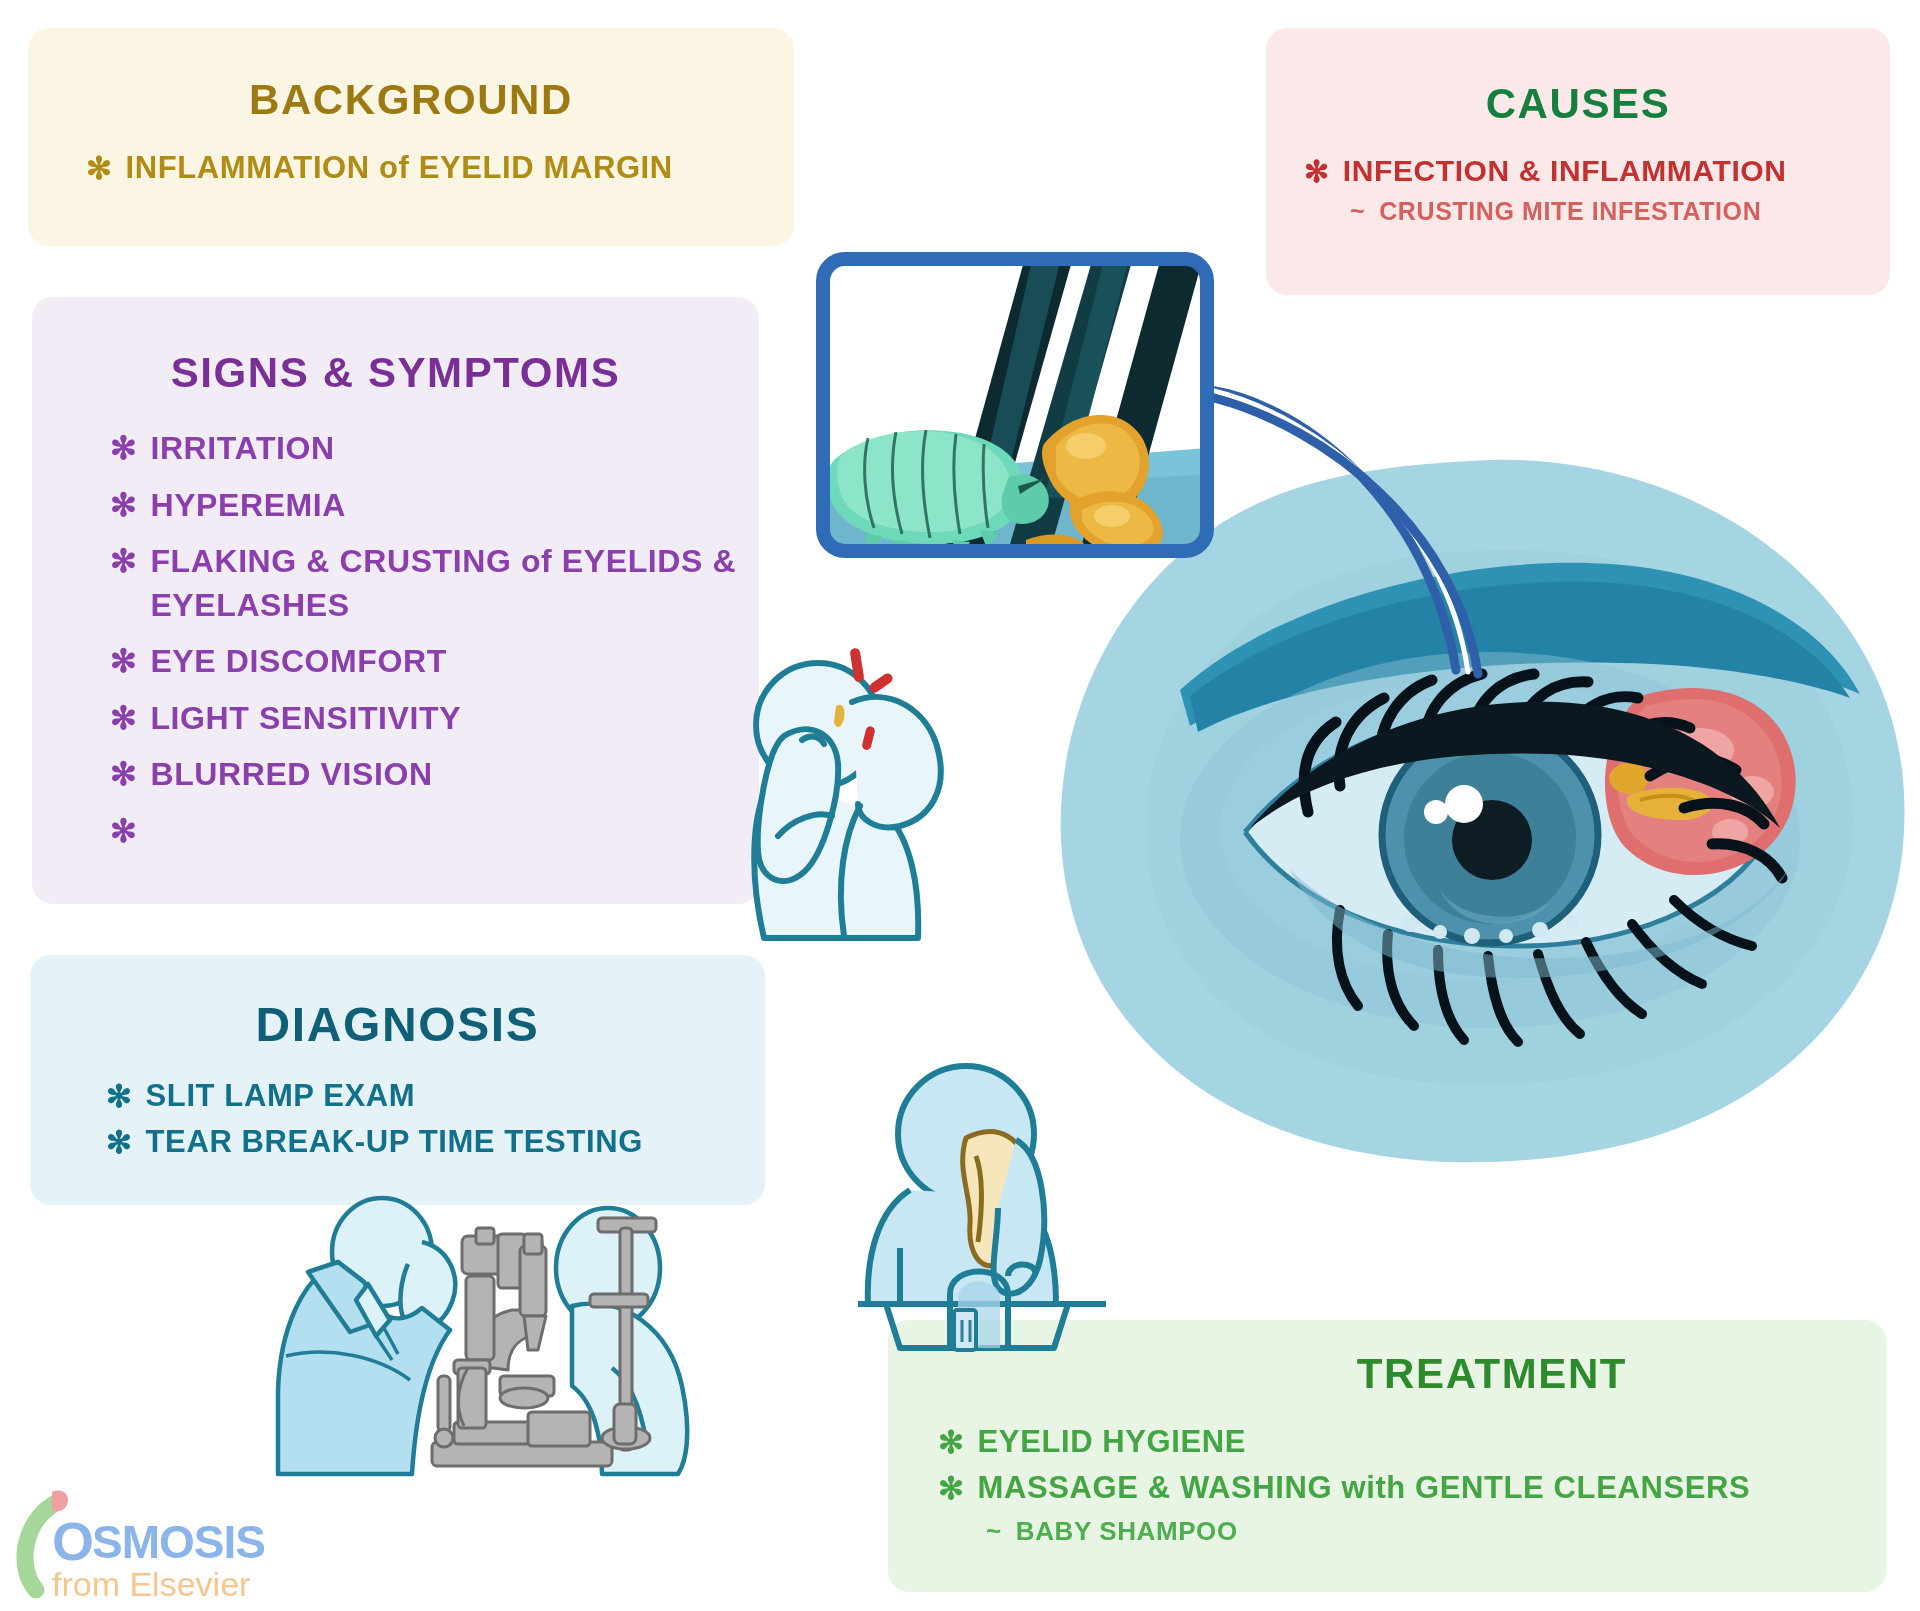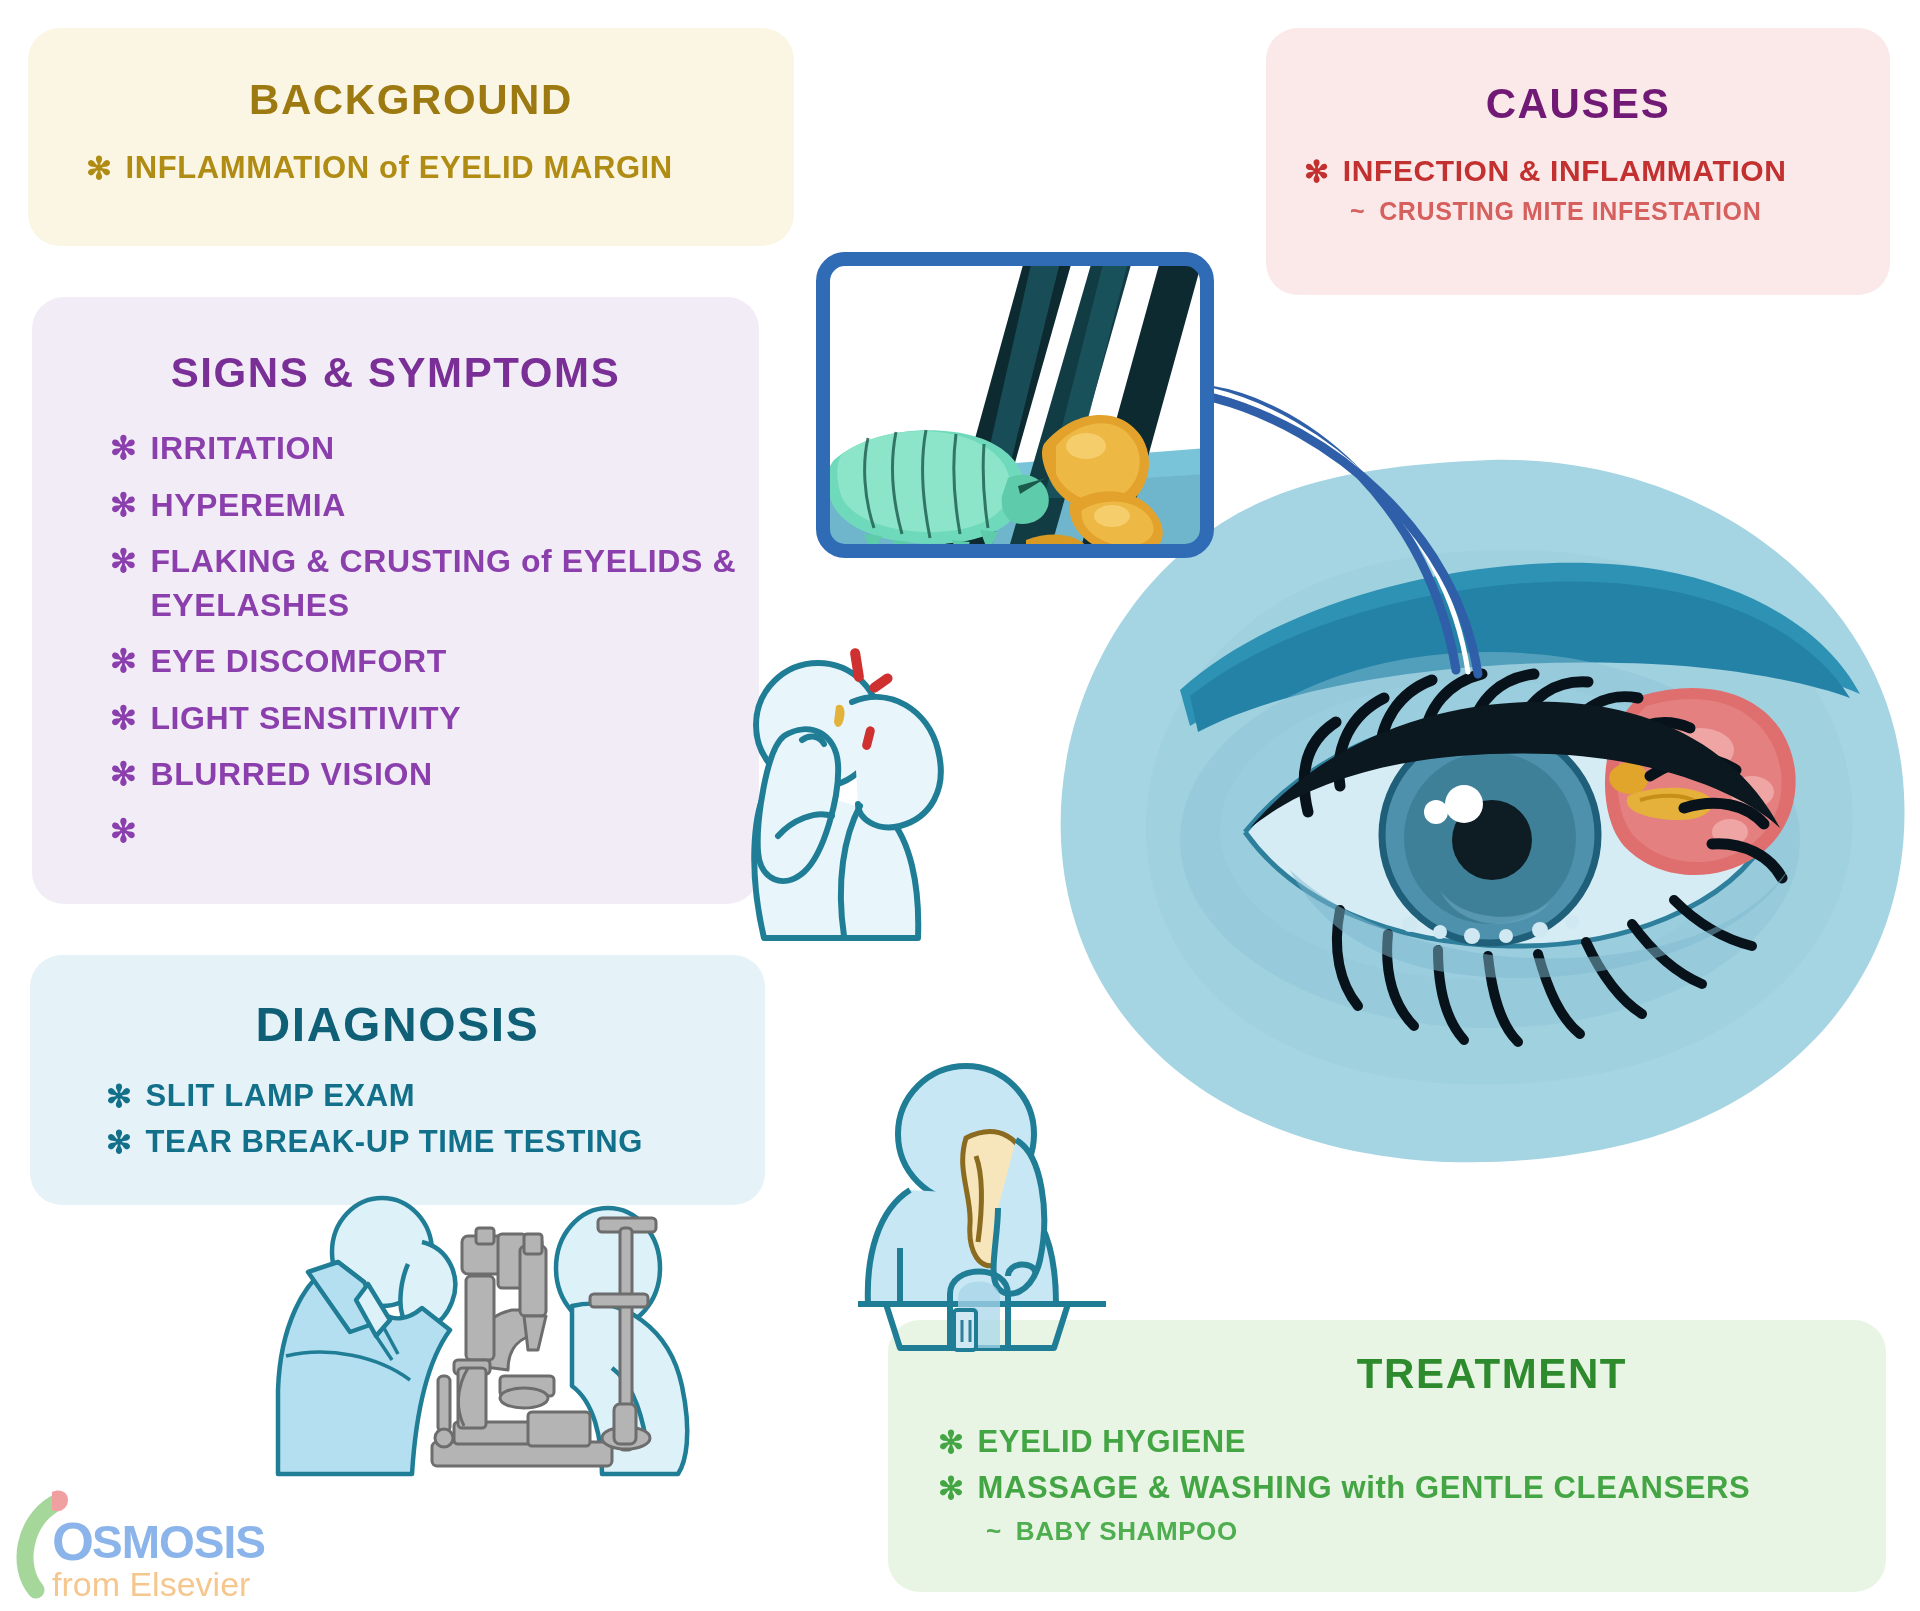--- a/index.html
+++ b/index.html
@@ -6,21 +6,21 @@
   html,body { width:1920px; height:1611px; background:#ffffff; }
   body {
     font-family:"Liberation Sans", sans-serif;
     position:relative; overflow:hidden;
   }
   .stage { position:absolute; inset:0; }
 
   
   .card {
     position:absolute;
-    border-radius:32px;
+    border-radius:21px;
     padding:0;
   }
   .card-title {
     text-align:center;
     font-weight:800;
     letter-spacing:1.6px;
   }
   .bullets { list-style:none; }
   .bullets li {
     display:flex;
@@ -52,21 +52,21 @@
   }
   #card-background .bullets { margin-top:26px; padding-left:58px; }
   #card-background .bullets li { color:#b08c14; font-size:31px; }
 
   
   #card-causes {
     left:1266px; top:28px; width:624px; height:267px;
     background:#fbe9e9;
   }
   #card-causes .card-title {
-    color:#701a75; font-size:42px; margin-top:52px;
+    color:#15803d; font-size:42px; margin-top:52px;
   }
   #card-causes .bullets { margin-top:26px; padding-left:38px; }
   #card-causes .bullets li { color:#c23030; font-size:30px; }
   #card-causes .sub {
     color:#d5605e; font-size:25px; margin-top:8px; padding-left:84px;
   }
 
   
   #card-signs {
     left:32px; top:297px; width:727px; height:607px;

